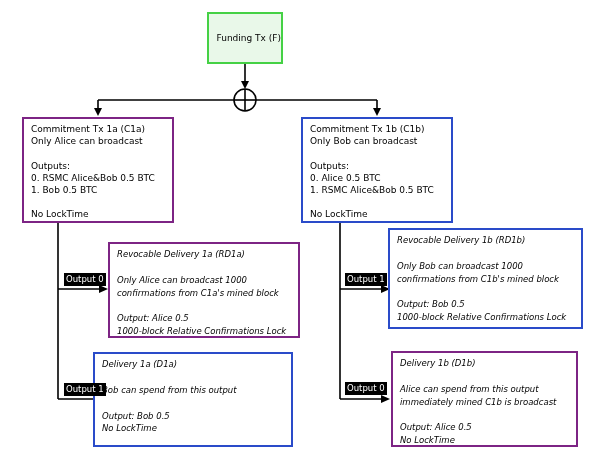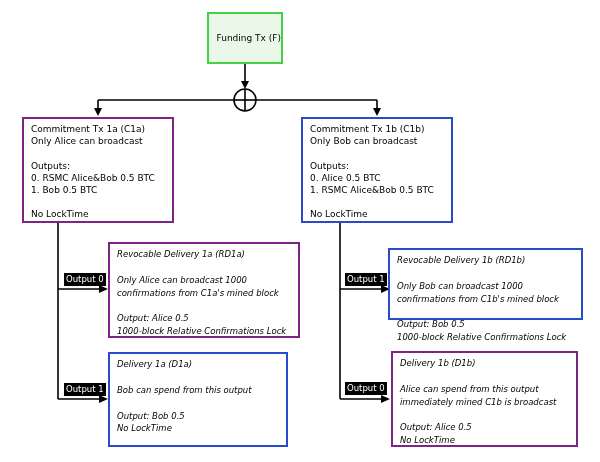--- a/index.html
+++ b/index.html
@@ -105,31 +105,31 @@
   <div class="node node-s purple" style="left:108px;top:242px;width:192px;height:96px">
     <div class="ln">Revocable Delivery 1a (RD1a)</div>
     <div class="ln"></div>
     <div class="ln">Only Alice can broadcast 1000</div>
     <div class="ln">confirmations from C1a's mined block</div>
     <div class="ln"></div>
     <div class="ln">Output: Alice 0.5</div>
     <div class="ln">1000-block Relative Confirmations Lock</div>
   </div>
 
-  <div class="node node-s blue" style="left:388px;top:248px;width:195px;height:72px">
+  <div class="node node-s blue" style="left:388px;top:228px;width:195px;height:101px">
     <div class="ln">Revocable Delivery 1b (RD1b)</div>
     <div class="ln"></div>
     <div class="ln">Only Bob can broadcast 1000</div>
     <div class="ln">confirmations from C1b's mined block</div>
     <div class="ln"></div>
     <div class="ln">Output: Bob 0.5</div>
     <div class="ln">1000-block Relative Confirmations Lock</div>
   </div>
 
-  <div class="node node-s blue" style="left:108px;top:352px;width:180px;height:95px">
+  <div class="node node-s blue" style="left:93px;top:352px;width:200px;height:95px">
     <div class="ln">Delivery 1a (D1a)</div>
     <div class="ln"></div>
     <div class="ln">Bob can spend from this output</div>
     <div class="ln"></div>
     <div class="ln">Output: Bob 0.5</div>
     <div class="ln">No LockTime</div>
   </div>
 
   <div class="node node-s purple" style="left:391px;top:351px;width:187px;height:96px">
     <div class="ln">Delivery 1b (D1b)</div>

